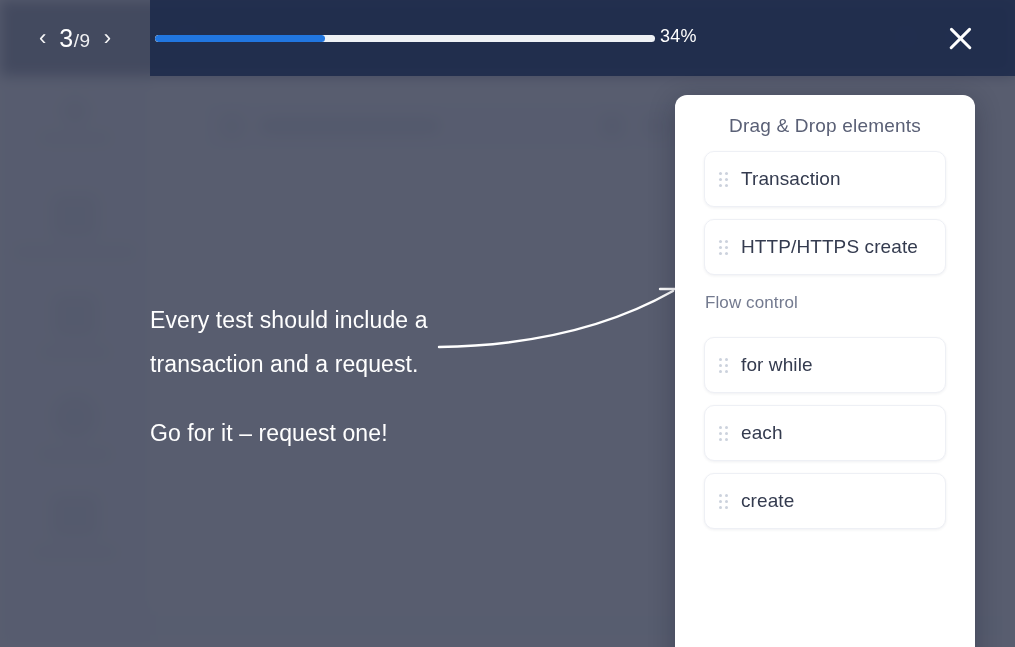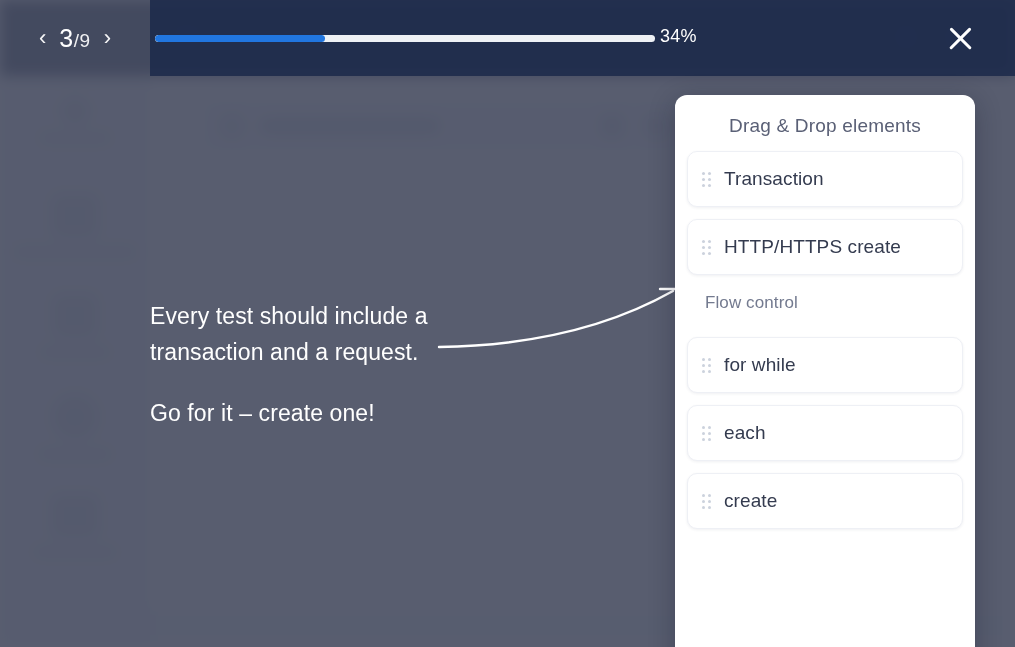--- a/index.html
+++ b/index.html
@@ -215,21 +215,21 @@
 
   
   .coach-text {
     position: absolute;
     left: 150px; top: 298px;
     width: 300px;
     color: #ffffff;
   }
   .coach-p {
     font-size: 23px;
-    line-height: 36px;
+    line-height: 44px;
     margin: 0;
     letter-spacing: 0.1px;
   }
   .coach-p.second { margin-top: 25px; }
 
   .pointer-svg {
     position: absolute;
     left: 435px; top: 275px;
     width: 250px; height: 85px;
     pointer-events: none;
@@ -249,21 +249,21 @@
   .dd-title {
     margin: 0;
     padding: 20px 0 14px;
     text-align: center;
     font-size: 19px;
     font-weight: normal;
     color: #5a6076;
     letter-spacing: 0.2px;
   }
   .dd-list {
-    padding: 0 12px;
+    padding: 0 29px;
   }
   .dd-item {
     display: flex;
     align-items: center;
     height: 56px;
     margin-bottom: 12px;
     padding-left: 14px;
     background: #ffffff;
     border: 1px solid #eef0f5;
     border-radius: 10px;
@@ -365,21 +365,21 @@
     <div class="progress-track" style="background: rgb(238, 241, 245);">
       <div class="progress-fill" id="progress-fill" style="width: 34%; background: rgb(33, 118, 224);"></div>
     </div>
   </div>
   <div class="progress-pct">34%</div>
 
   <div class="close-btn"></div>
 
   <div class="coach-text">
     <p class="coach-p">Every test should include a transaction and a request.</p>
-    <p class="coach-p second">Go for it – create one!</p>
+    <p class="coach-p second">Go for it – request one!</p>
   </div>
 
   <svg class="pointer-svg" viewBox="0 0 250 85">
     <path d="M4 72 C 70 71, 160 60, 238 16" stroke="#ffffff" stroke-width="2.4" fill="none" stroke-linecap="round"></path>
     <path d="M225 14 L 240 14" stroke="#ffffff" stroke-width="2.4" fill="none" stroke-linecap="round"></path>
   </svg>
 
   <div class="dd-panel">
     <h2 class="dd-title">Drag &amp; Drop elements</h2>
 

